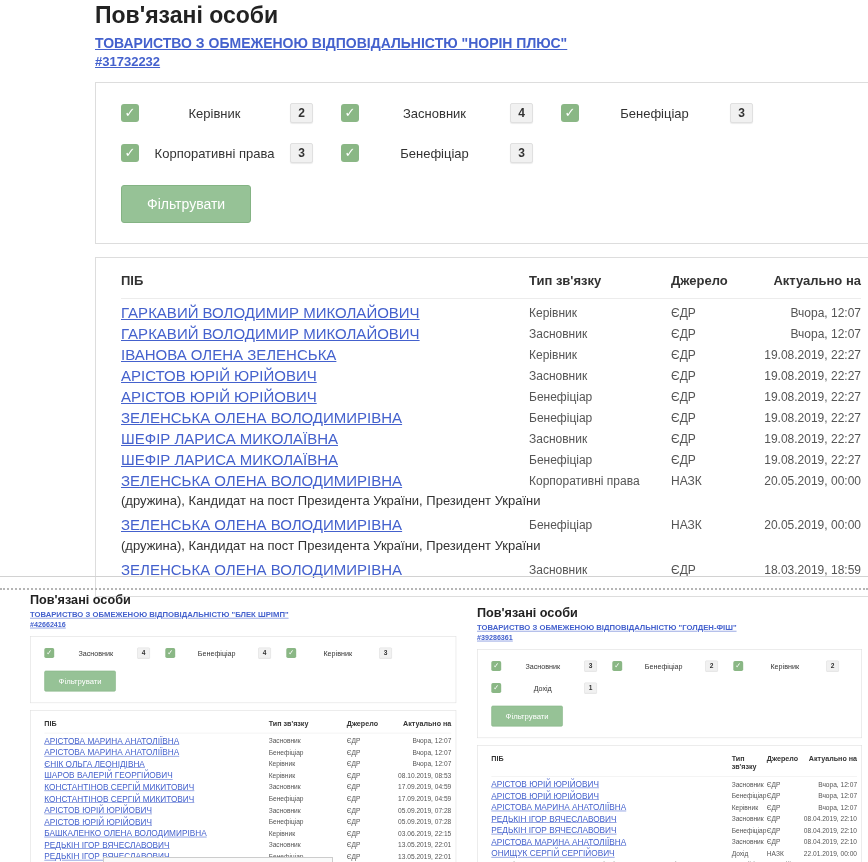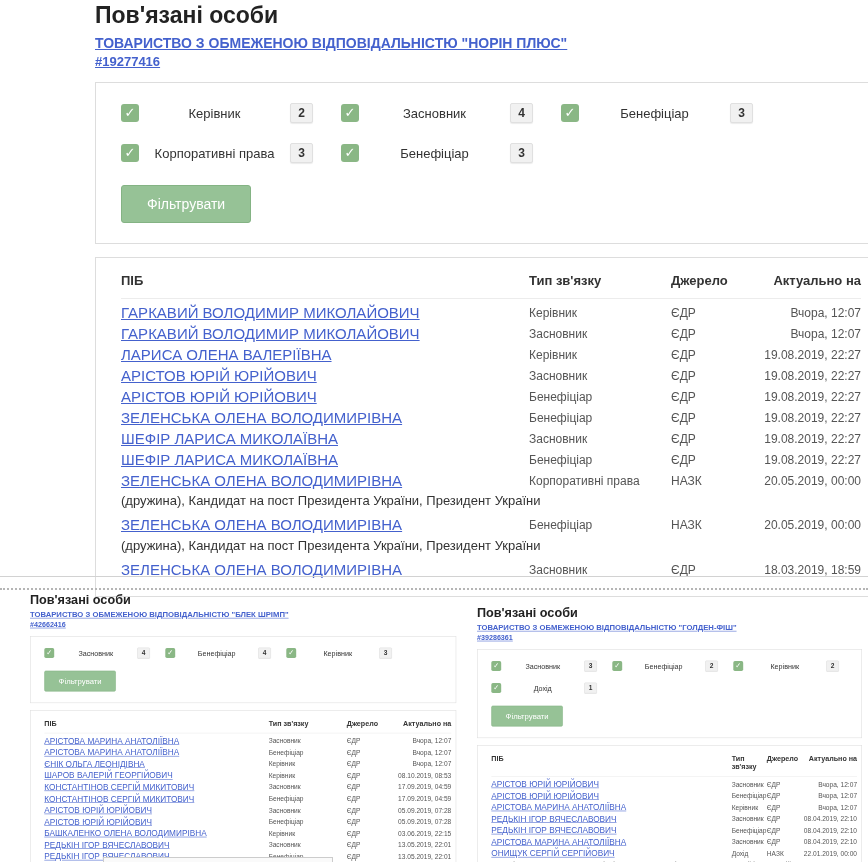--- a/index.html
+++ b/index.html
@@ -55,21 +55,21 @@
   .sep-dotted{position:absolute;top:588px;left:0;width:868px;height:0;border-top:2px dotted #b5b5b5;}
   .pagination-stub{position:absolute;left:103px;top:857px;width:228px;height:10px;
     border:1px solid #ccc;background:#fafafa;}
 </style>
 </head>
 <body>
 
 <section class="panel panel-main">
   <h1 class="panel-title">Пов'язані особи</h1>
   <a class="company-link">ТОВАРИСТВО З ОБМЕЖЕНОЮ ВІДПОВІДАЛЬНІСТЮ "НОРІН ПЛЮС"</a>
-  <a class="company-code">#19277416</a>
+  <a class="company-code">#31732232</a>
   <div class="filter-box">
     <div class="filter-groups">
         <div class="filter-group">
           <span class="checkbox">✓</span>
           <span class="filter-label">Керівник</span>
           <span class="count-badge">2</span>
         </div>
         <div class="filter-group">
           <span class="checkbox">✓</span>
           <span class="filter-label">Засновник</span>
@@ -107,21 +107,21 @@
           <span class="t-src">ЄДР</span>
           <span class="t-date">Вчора, 12:07</span>
         </div>
         <div class="t-row">
           <span class="t-name"><a class="name-link">ГАРКАВИЙ ВОЛОДИМИР МИКОЛАЙОВИЧ</a></span>
           <span class="t-type">Засновник</span>
           <span class="t-src">ЄДР</span>
           <span class="t-date">Вчора, 12:07</span>
         </div>
         <div class="t-row">
-          <span class="t-name"><a class="name-link">ЛАРИСА ОЛЕНА ВАЛЕРІЇВНА</a></span>
+          <span class="t-name"><a class="name-link">ІВАНОВА ОЛЕНА ЗЕЛЕНСЬКА</a></span>
           <span class="t-type">Керівник</span>
           <span class="t-src">ЄДР</span>
           <span class="t-date">19.08.2019, 22:27</span>
         </div>
         <div class="t-row">
           <span class="t-name"><a class="name-link">АРІСТОВ ЮРІЙ ЮРІЙОВИЧ</a></span>
           <span class="t-type">Засновник</span>
           <span class="t-src">ЄДР</span>
           <span class="t-date">19.08.2019, 22:27</span>
         </div>

